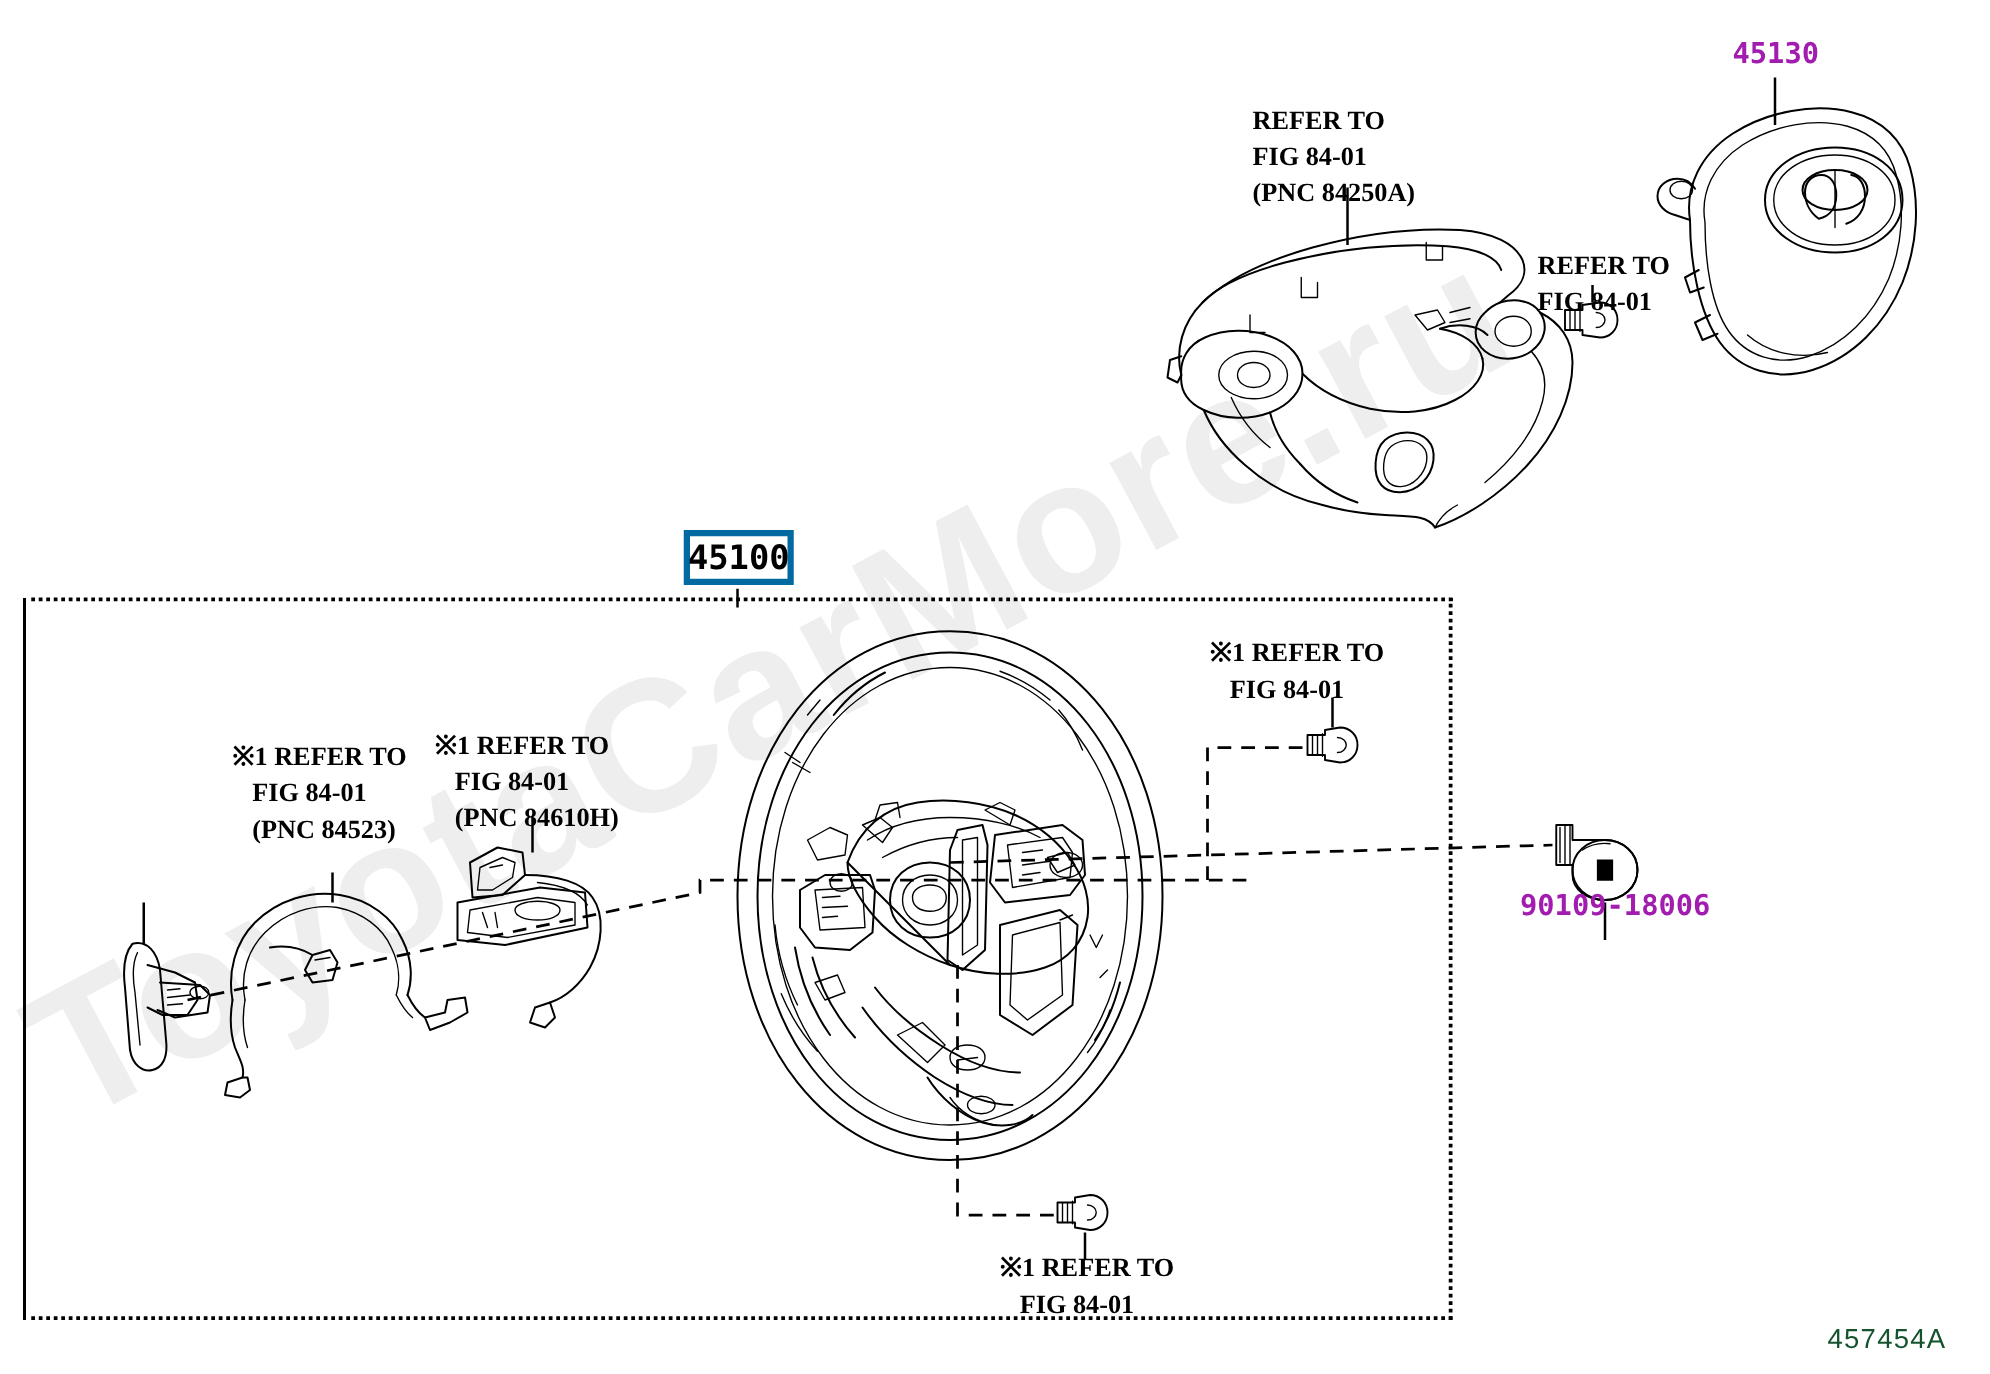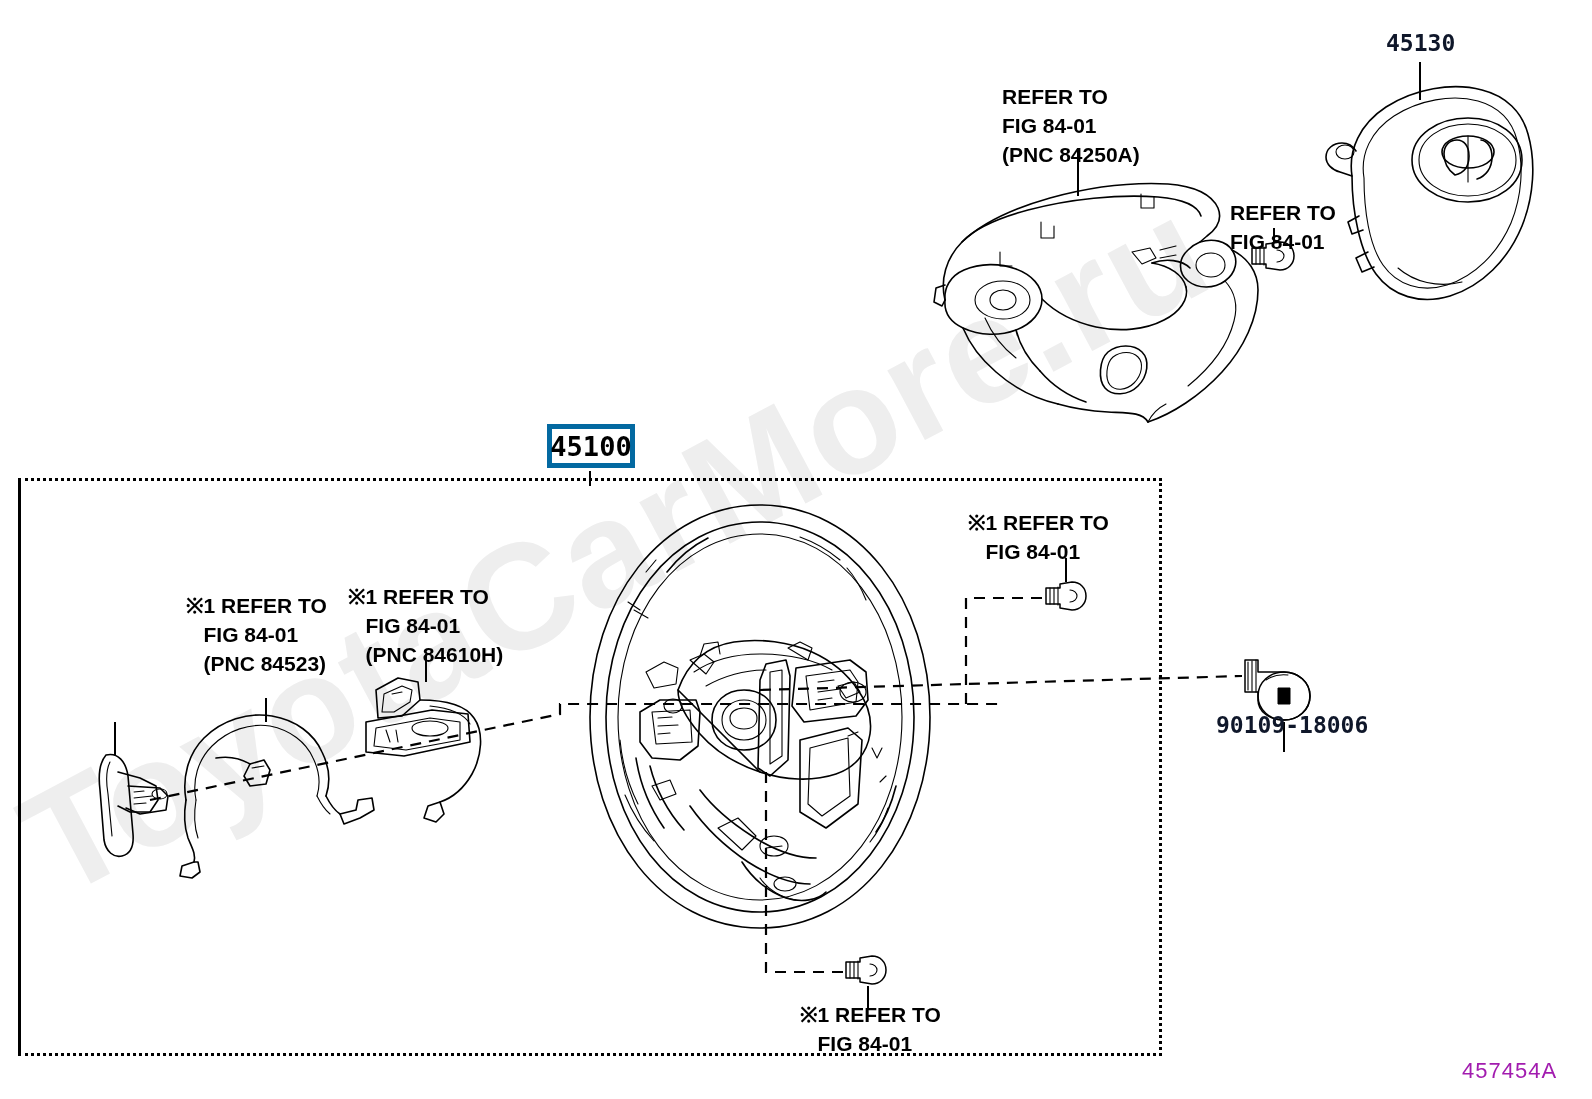--- a/index.html
+++ b/index.html
@@ -80,42 +80,42 @@
     fill: none;
     stroke: #000000;
     stroke-width: 2.2;
     stroke-dasharray: 11 8;
   }
 
   
   .label {
     position: absolute;
     z-index: 4;
-    font-family: Liberation Sans, sans-serif;
+    font-family: Liberation Serif, serif;
     font-size: 21px;
     font-weight: 700;
     line-height: 29px;
     color: #000000;
     white-space: pre;
     letter-spacing: 0px;
   }
   .label-jp {
     font-family: "DejaVu Sans", "Liberation Sans", sans-serif;
     font-size: 21px;
     font-weight: 400;
     line-height: 30px;
     letter-spacing: 0.5px;
   }
   .partno {
     position: absolute;
     z-index: 4;
     font-family: "DejaVu Sans Mono", "Liberation Mono", monospace;
     font-size: 23px;
     font-weight: 700;
-    color: #0f172a;
+    color: #a21caf;
     white-space: pre;
   }
 
   
   .code-box {
     position: absolute;
     z-index: 5;
     display: flex;
     align-items: center;
     justify-content: center;
@@ -139,21 +139,21 @@
     border-bottom: 3px dotted #000000;
     background: transparent;
   }
 
   .figcode {
     position: absolute;
     z-index: 4;
     font-family: "Liberation Sans", sans-serif;
     font-size: 22px;
     font-weight: 400;
-    color: #a21caf;
+    color: #14532d;
     letter-spacing: 1px;
   }
 </style>
 </head>
 <body>
 
 <div id="stage">
 
   <svg class="watermark" viewBox="0 0 1592 1099">
     <text class="wm-text" x="60" y="900" transform="rotate(-28 60 900)">ToyotaCarMore.ru</text>

